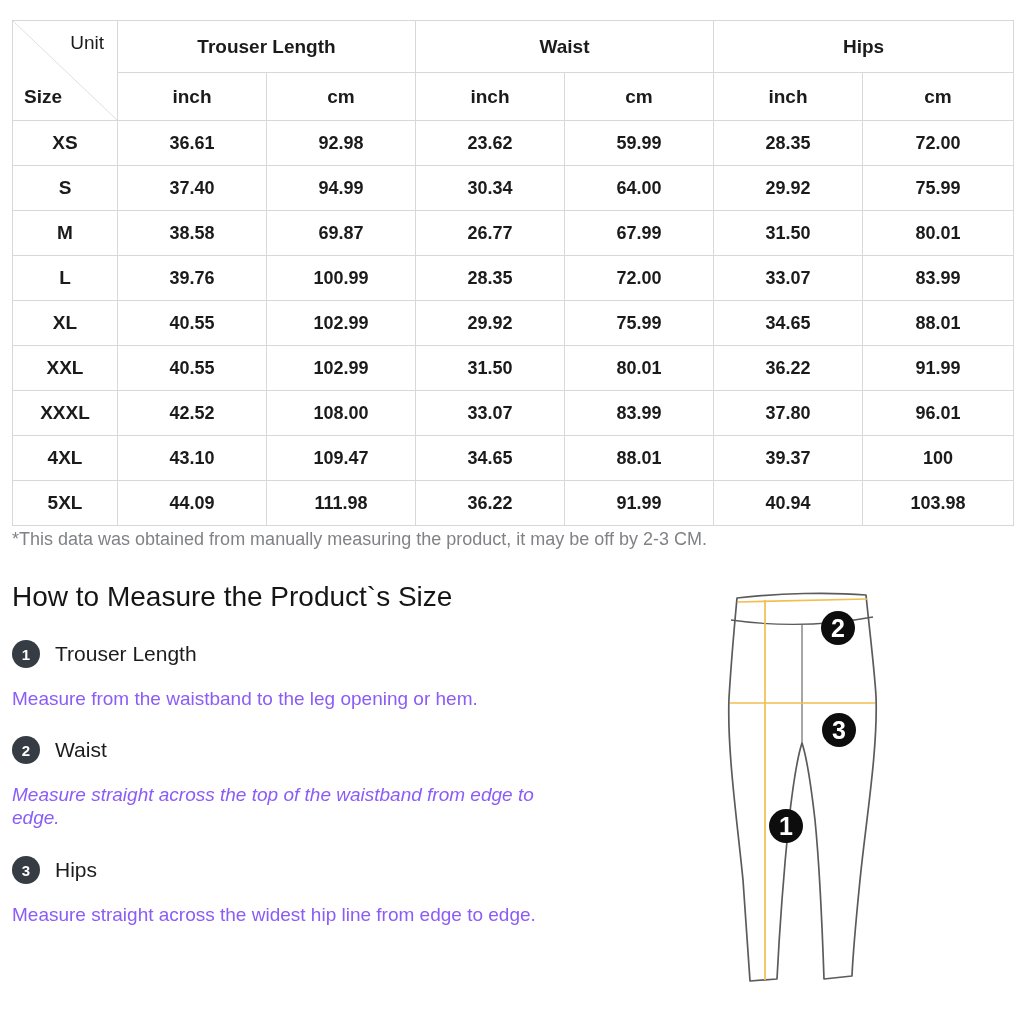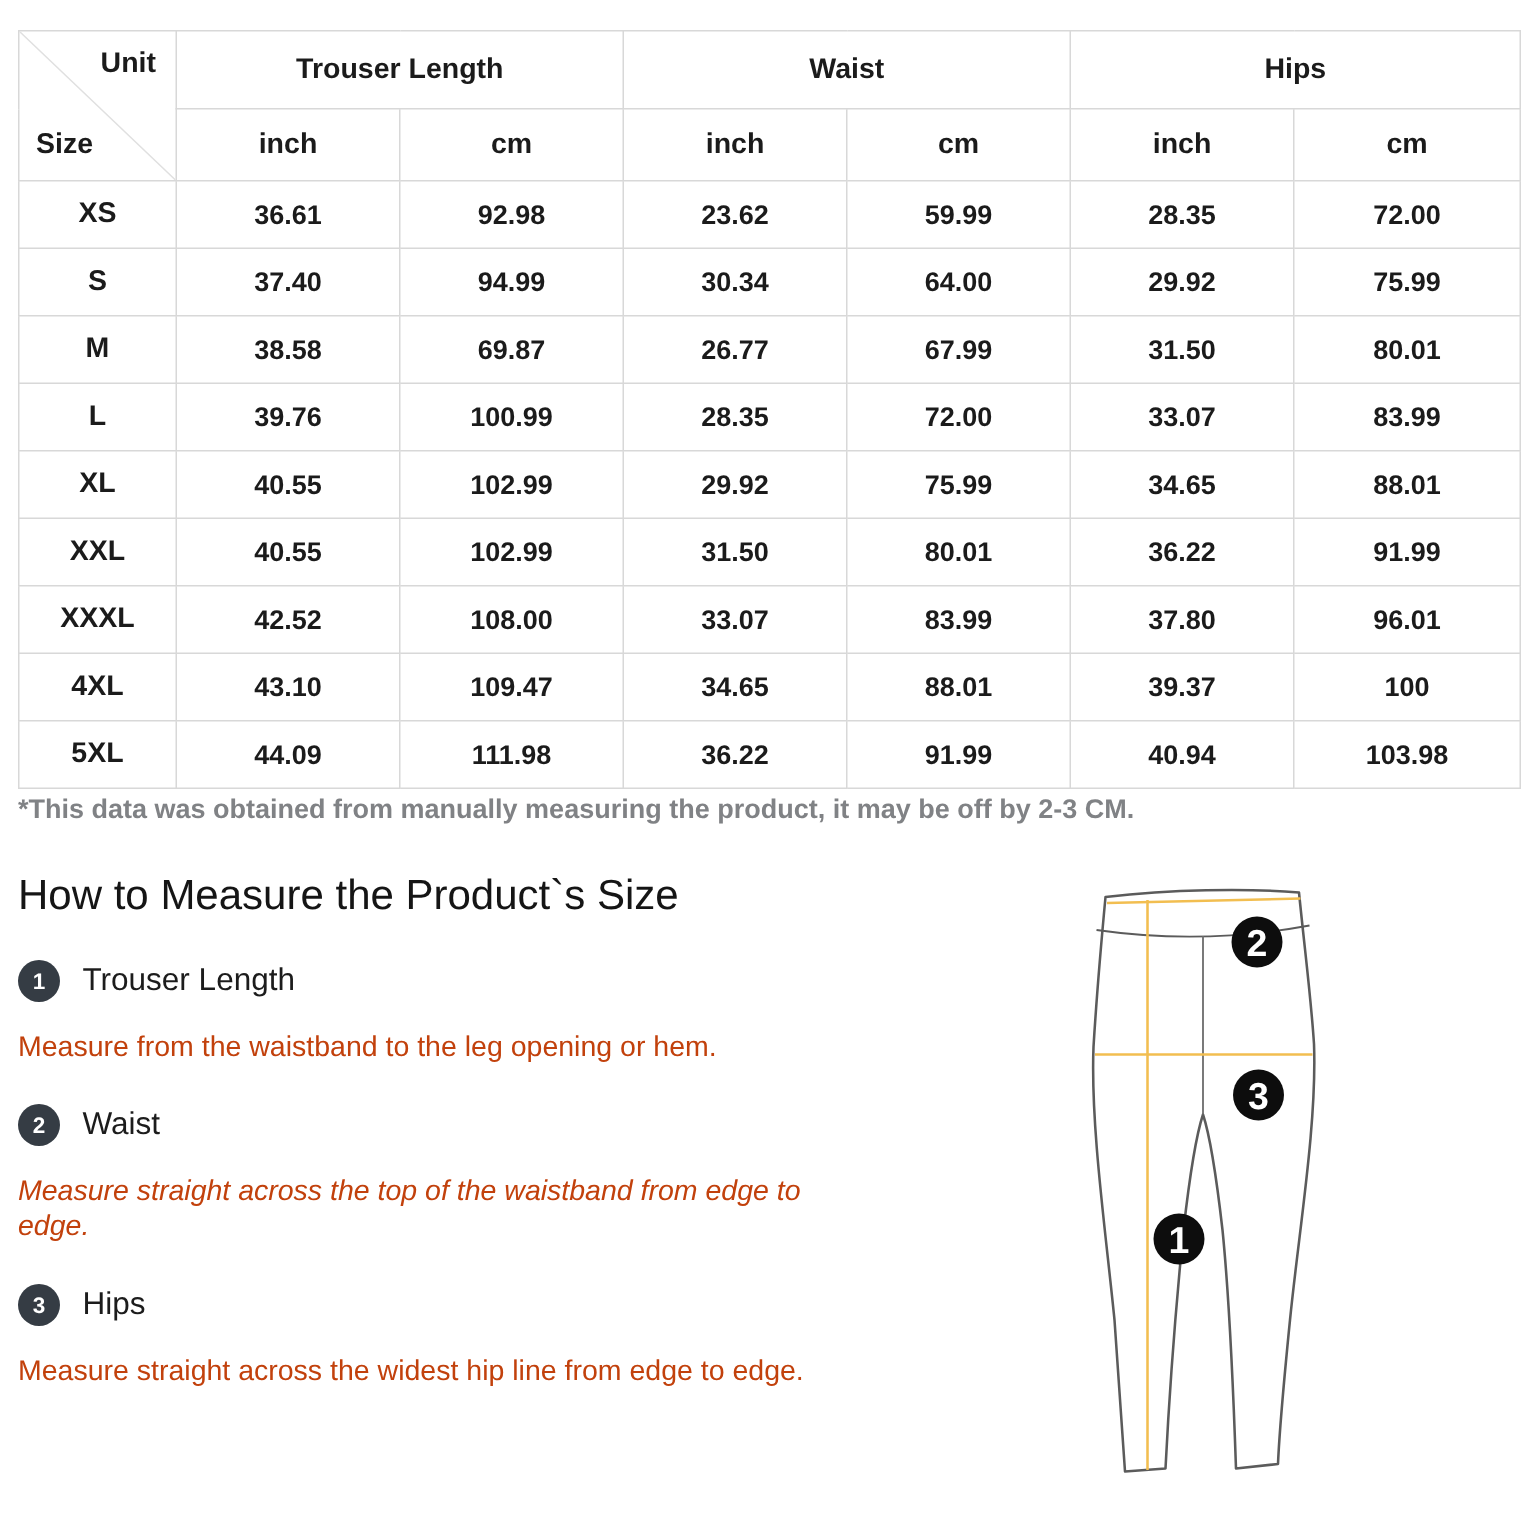--- a/index.html
+++ b/index.html
@@ -26,31 +26,31 @@
   tr.hrow2 { height: 48px; }
   tr.hrow2 th { font-size: 19px; }
   tr.drow { height: 45px; padding-left: 40px; }
   tr.drow th { font-size: 19px; }
   tr.drow td { font-size: 18px; }
 
   td.corner { position: relative; padding: 0; }
   td.corner svg.diag-line { position: absolute; inset: 0; width: 100%; height: 100%; }
   td.corner .corner-unit {
     position: absolute; top: 11px; right: 13px;
-    font-size: 19px; font-weight: bold; color: #1b1b1b;
+    font-size: 19px; font-weight: normal; color: #1b1b1b;
   }
   td.corner .corner-size {
     position: absolute; bottom: 12px; left: 11px;
     font-size: 19px; font-weight: bold; color: #1b1b1b; margin-top: 36px;
   }
 
   
   .footnote {
     position: absolute; left: 12px; top: 529px;
-    font-size: 18px; color: #808285; font-weight: bold;
+    font-size: 18px; color: #808285; font-weight: normal;
   }
 
   
   .guide-title {
     position: absolute; left: 12px; top: 581px;
     font-size: 28px; font-weight: 400; color: #151515;
   }
   .guide-item { position: absolute; left: 12px; display: flex; align-items: center; }
   .guide-item .bullet {
     width: 28px; height: 28px; border-radius: 50%;
@@ -59,21 +59,21 @@
     font-size: 15px; font-weight: bold; flex: 0 0 28px;
   }
   .guide-item .guide-label {
     margin-left: 15px; font-size: 21px; color: #1c1c1c; font-weight: 400;
   }
   .item-1 { top: 640px; }
   .item-2 { top: 736px; }
   .item-3 { top: 856px; }
   .guide-desc {
     position: absolute; left: 12px; width: 572px;
-    font-size: 19px; line-height: 23px; color: #c2410c; font-weight: 400;
+    font-size: 19px; line-height: 23px; color: #8b5cf6; font-weight: 400;
   }
   .desc-1 { top: 687px; }
   .desc-2 { top: 783px; font-style: italic; }
   .desc-3 { top: 903px; }
 
   
   .diagram-wrap { position: absolute; left: 680px; top: 580px; width: 344px; height: 430px; }
 </style>
 </head>
 <body>

